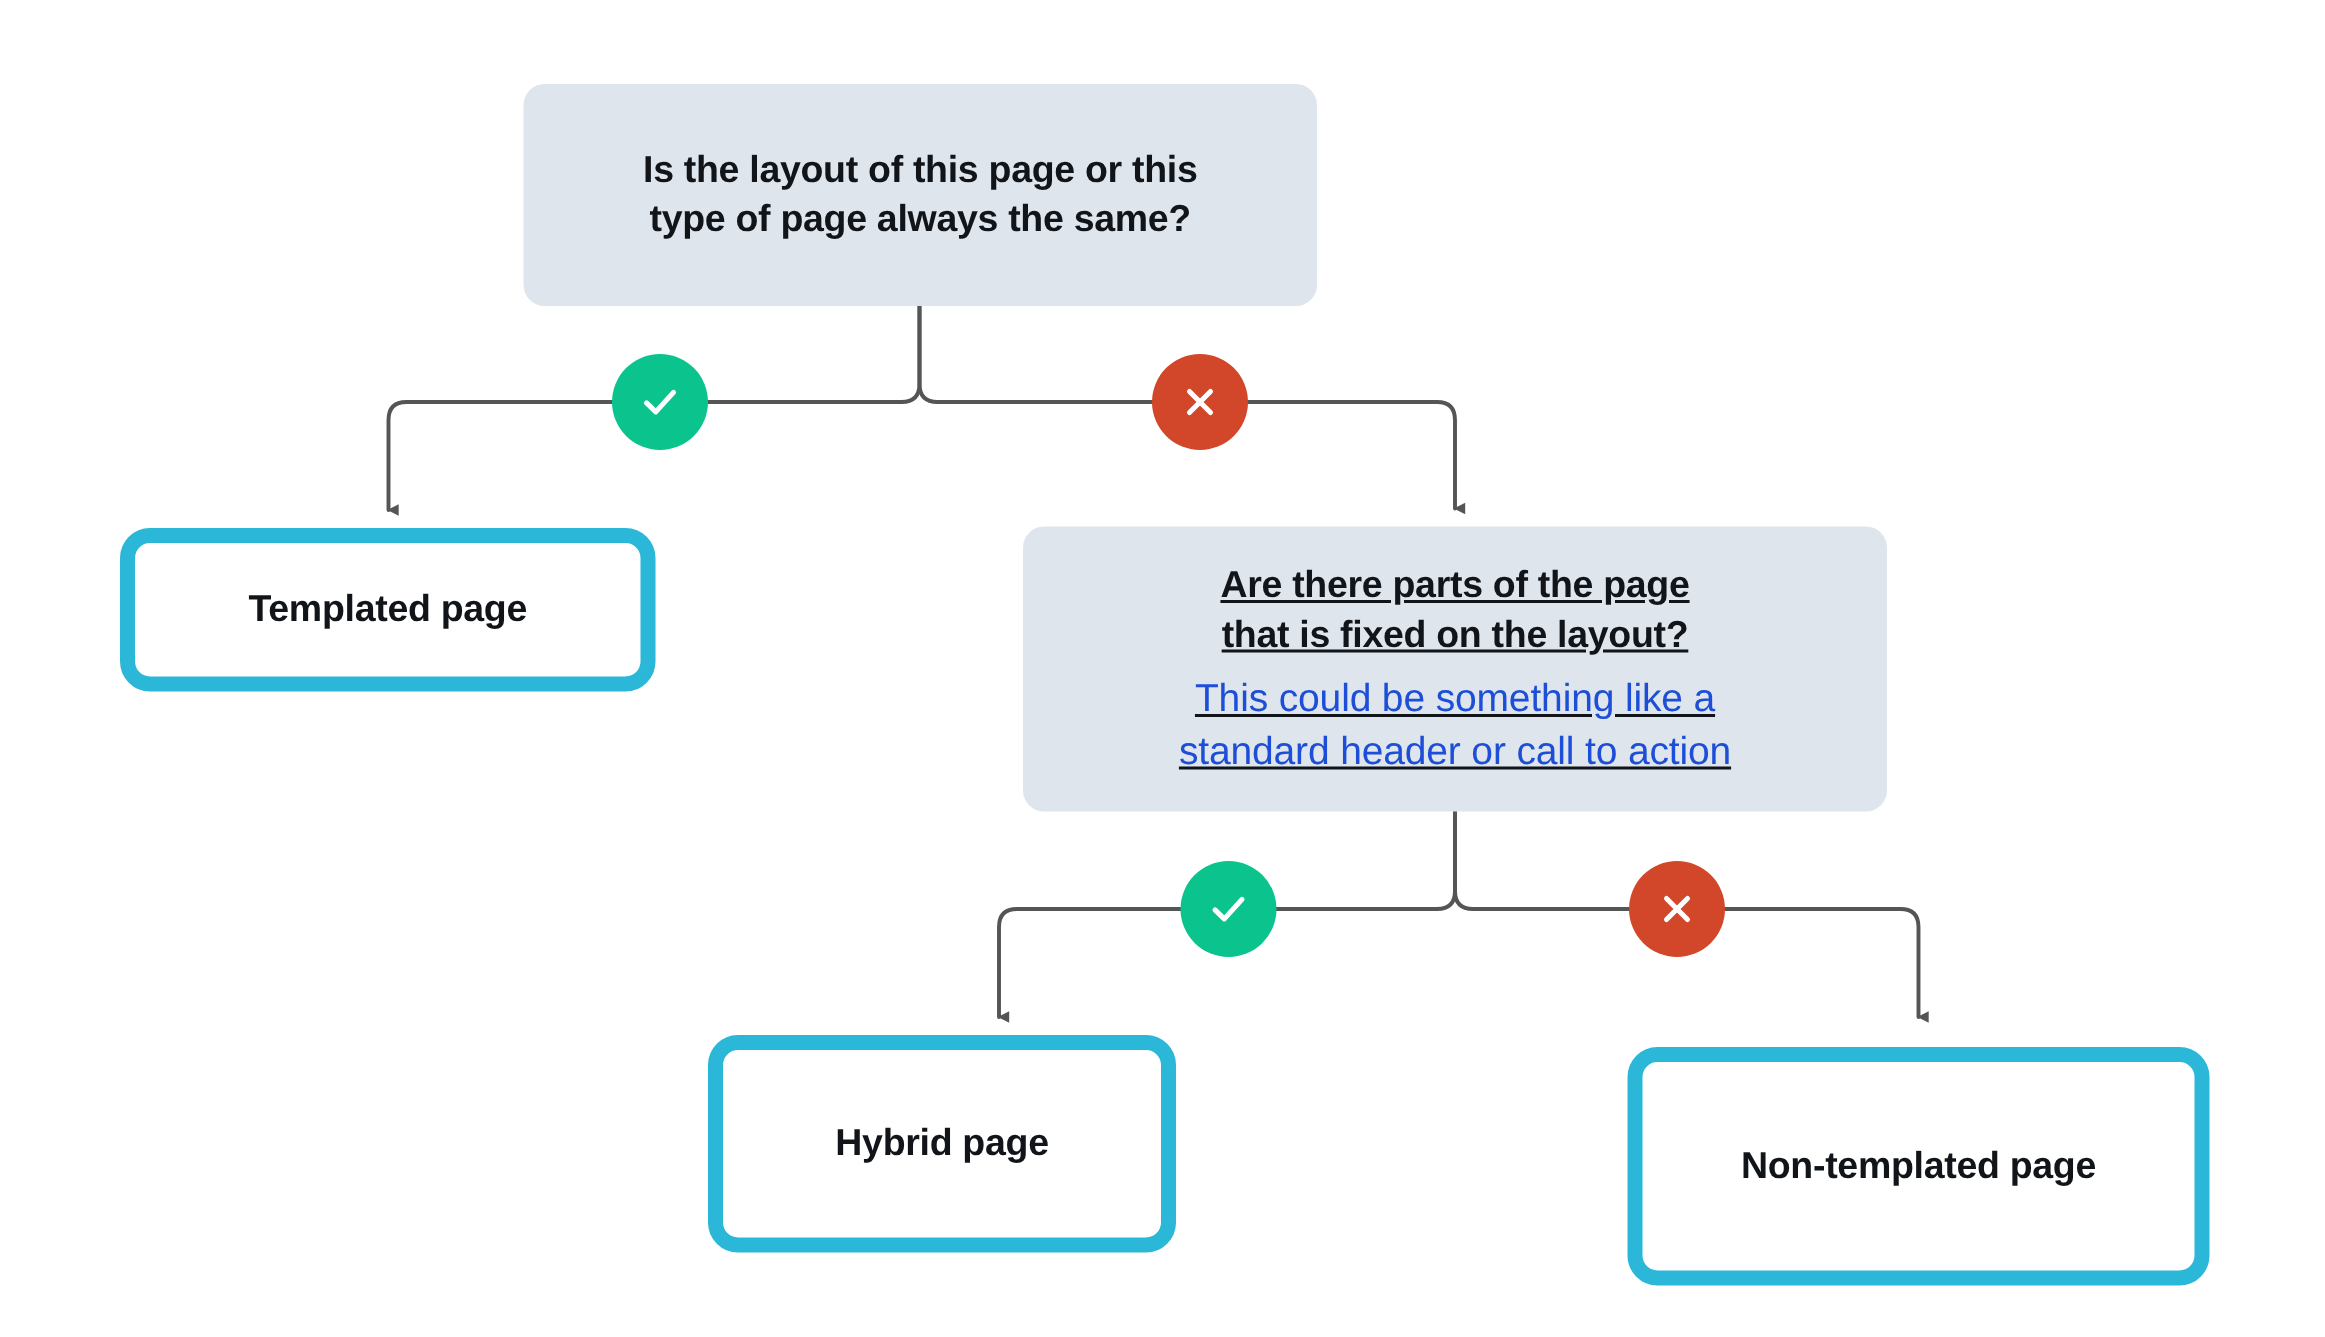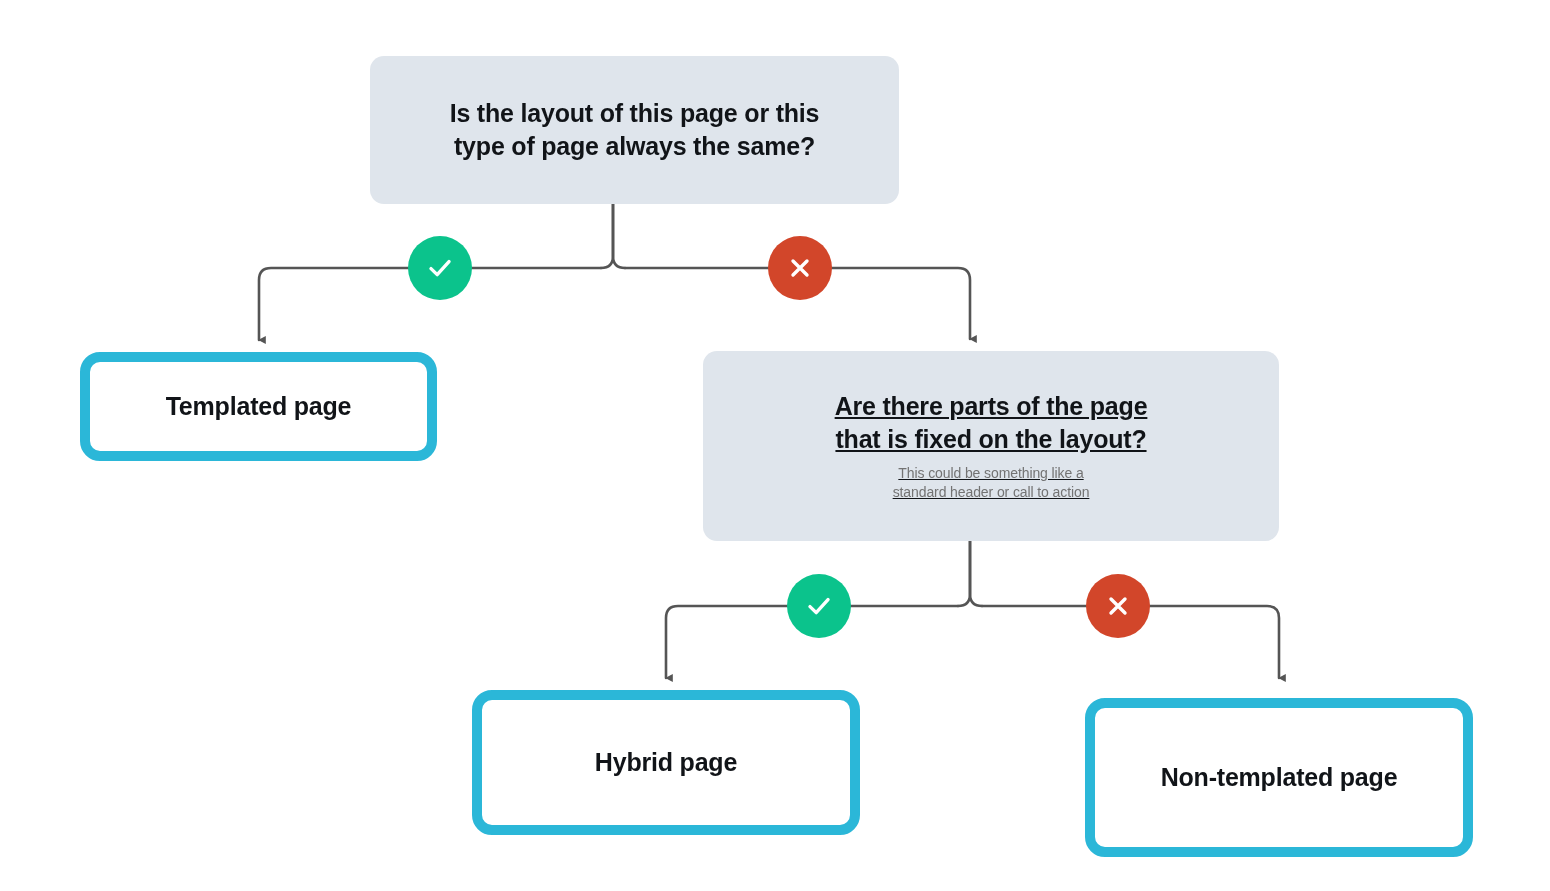--- a/index.html
+++ b/index.html
@@ -33,37 +33,36 @@
     box-sizing: border-box;
     background: #dfe5ec;
     border-radius: 14px;
     display: flex;
     flex-direction: column;
     align-items: center;
     justify-content: center;
     text-align: center;
     color: #111418;
     z-index: 3;
-    margin-left: 21px;
   }
   .decision .q-title {
     font-weight: 700;
     font-size: 25px;
     line-height: 1.32;
     letter-spacing: -0.2px;
     white-space: pre-line;
   }
   .decision .q-sub {
     font-weight: 400;
-    font-size: 14px;
+    font-size: 26px;
     line-height: 1.34;
     letter-spacing: -0.1px;
     margin-top: 8px;
     white-space: pre-line;
-    color: #737373;
+    color: #1d4ed8;
   }
 
   #decision-layout {
     left: 349px;
     top: 56px;
     width: 529px;
     height: 148px;
   }
   #decision-fixed-parts {
     left: 682px;
@@ -95,21 +94,21 @@
 
   #outcome-templated {
     left: 80px;
     top: 352px;
     width: 357px;
     height: 109px;
   }
   #outcome-hybrid {
     left: 472px;
     top: 690px;
-    width: 388px;
+    width: 312px;
     height: 145px;
   }
   #outcome-non-templated {
     left: 1085px;
     top: 698px;
     width: 388px;
     height: 159px;
   }
 
   

